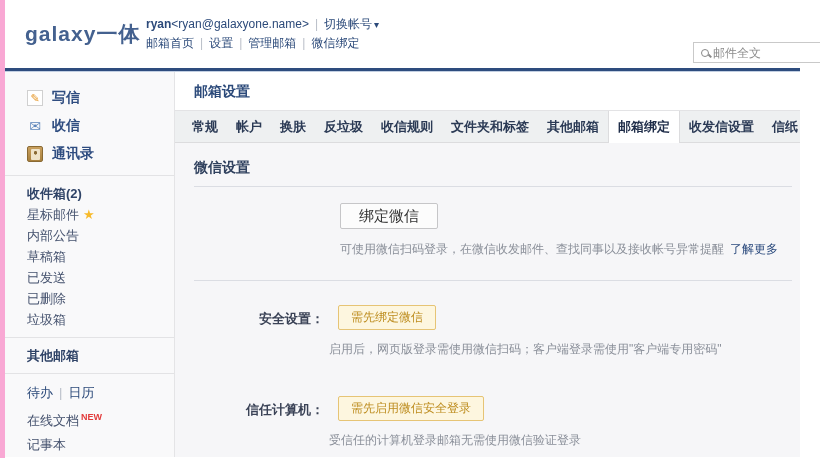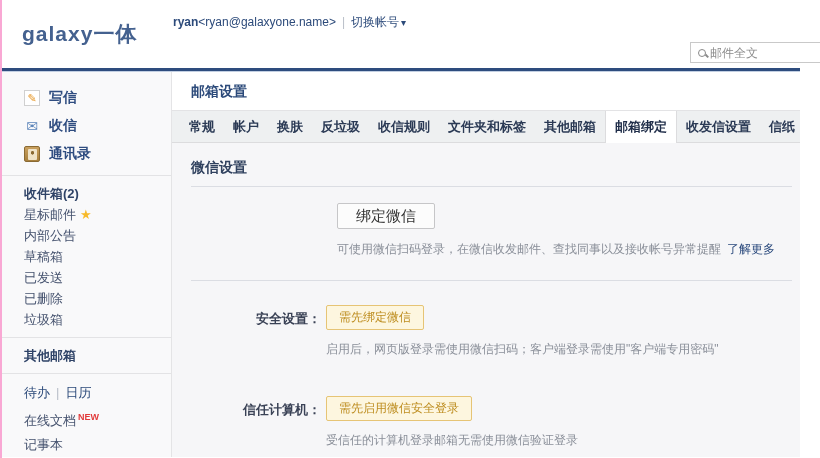--- a/index.html
+++ b/index.html
@@ -1,24 +1,24 @@
 <!DOCTYPE html>
 <html><head>
 <meta charset="utf-8">
 <style>
   * { margin:0; padding:0; box-sizing:border-box; }
   html,body { width:820px; height:458px; overflow:hidden; background:#fff;
     font-family:"Liberation Sans","DejaVu Sans",sans-serif; color:#333; }
-  .page { position:relative; width:800px; height:458px; border-left:2px solid #f9a8d4; background:#fff; }
+  .page { position:relative; width:800px; height:458px; border-left:5px solid #f9a8d4; background:#fff; }
 
   
   .header { position:relative; height:68px; background:#fff; }
   .logo { position:absolute; left:20px; top:20px; font-size:21px; font-weight:bold;
     color:#44618f; letter-spacing:1px; }
-  .user-block { position:absolute; left:141px; top:15px; font-size:12px; color:#2c4a7a; line-height:14px;margin-left:30px; }
+  .user-block { position:absolute; left:141px; top:15px; font-size:12px; color:#2c4a7a; line-height:19px; }
   .user-line b { color:#2c4a7a; }
   .sep { color:#b9bec7; margin:0 6px; }
   .hlink { color:#2c4a7a; cursor:pointer; text-decoration:none; }
   .caret { font-size:10px; color:#2c4a7a; margin-left:2px; }
   .search-box { position:absolute; left:688px; top:42px; width:160px; height:21px;
     background:#fff; border:1px solid #c9c9c9; display:flex; align-items:center; padding-left:7px; }
   .mag { position:relative; width:8px; height:8px; border:1.5px solid #898989; border-radius:50%; flex:0 0 auto; }
   .mag::after { content:""; position:absolute; width:4px; height:1.5px; background:#898989;
     right:-3.5px; bottom:-1px; transform:rotate(45deg); }
   .search-input { border:0; outline:none; background:transparent; font-size:12px; color:#666;
@@ -62,33 +62,36 @@
     border-radius:2px; font-size:15px; color:#333; cursor:pointer; font-family:inherit; }
   .bind-desc { margin-top:12px; font-size:12px; color:#8a8f99; }
   .learn-more { color:#2b4a7d; margin-left:6px; cursor:pointer; text-decoration:none; }
   .hr2 { border-top:1px solid #dbdde3; margin-top:22px; }
   .form-row { display:flex; margin-top:24px; }
   .form-row.second { margin-top:38px; }
   .form-label { width:130px; text-align:right; font-size:13px; font-weight:bold; color:#3a4256;
     padding-top:5px; flex:0 0 auto; }
   .form-content { margin-left:5px; }
   .btn-warn { height:25px; padding:0 12px; background:#fdf6df; border:1px solid #e6c475;
-    border-radius:2px; font-size:12px; color:#bd8c1e; cursor:pointer; font-family:inherit; }
+    border-radius:2px; font-size:12px; color:#bd8c1e; cursor:pointer; font-family:inherit;margin-left:9px; }
   .form-desc { margin-top:11px; font-size:12px; color:#8a8f99; }
 </style>
 </head>
 <body>
 
 <div class="page">
 
   <div class="header">
     <div class="logo">galaxy一体</div>
     <div class="user-block">
       <div class="user-line">
         <b>ryan</b><span>&lt;ryan@galaxyone.name&gt;</span><span class="sep">|</span><a class="hlink">切换帐号</a><span class="caret">▾</span>
+      </div>
+      <div class="nav-line">
+        <a class="hlink">邮箱首页</a><span class="sep">|</span><a class="hlink">设置</a><span class="sep">|</span><a class="hlink">管理邮箱</a><span class="sep">|</span><a class="hlink">微信绑定</a>
       </div>
     </div>
     <div class="search-box">
       <span class="mag"></span>
       <input class="search-input" type="text" placeholder="邮件全文" style="">
     </div>
   </div>
   <div class="topbar"></div>
 
   <div class="body">

